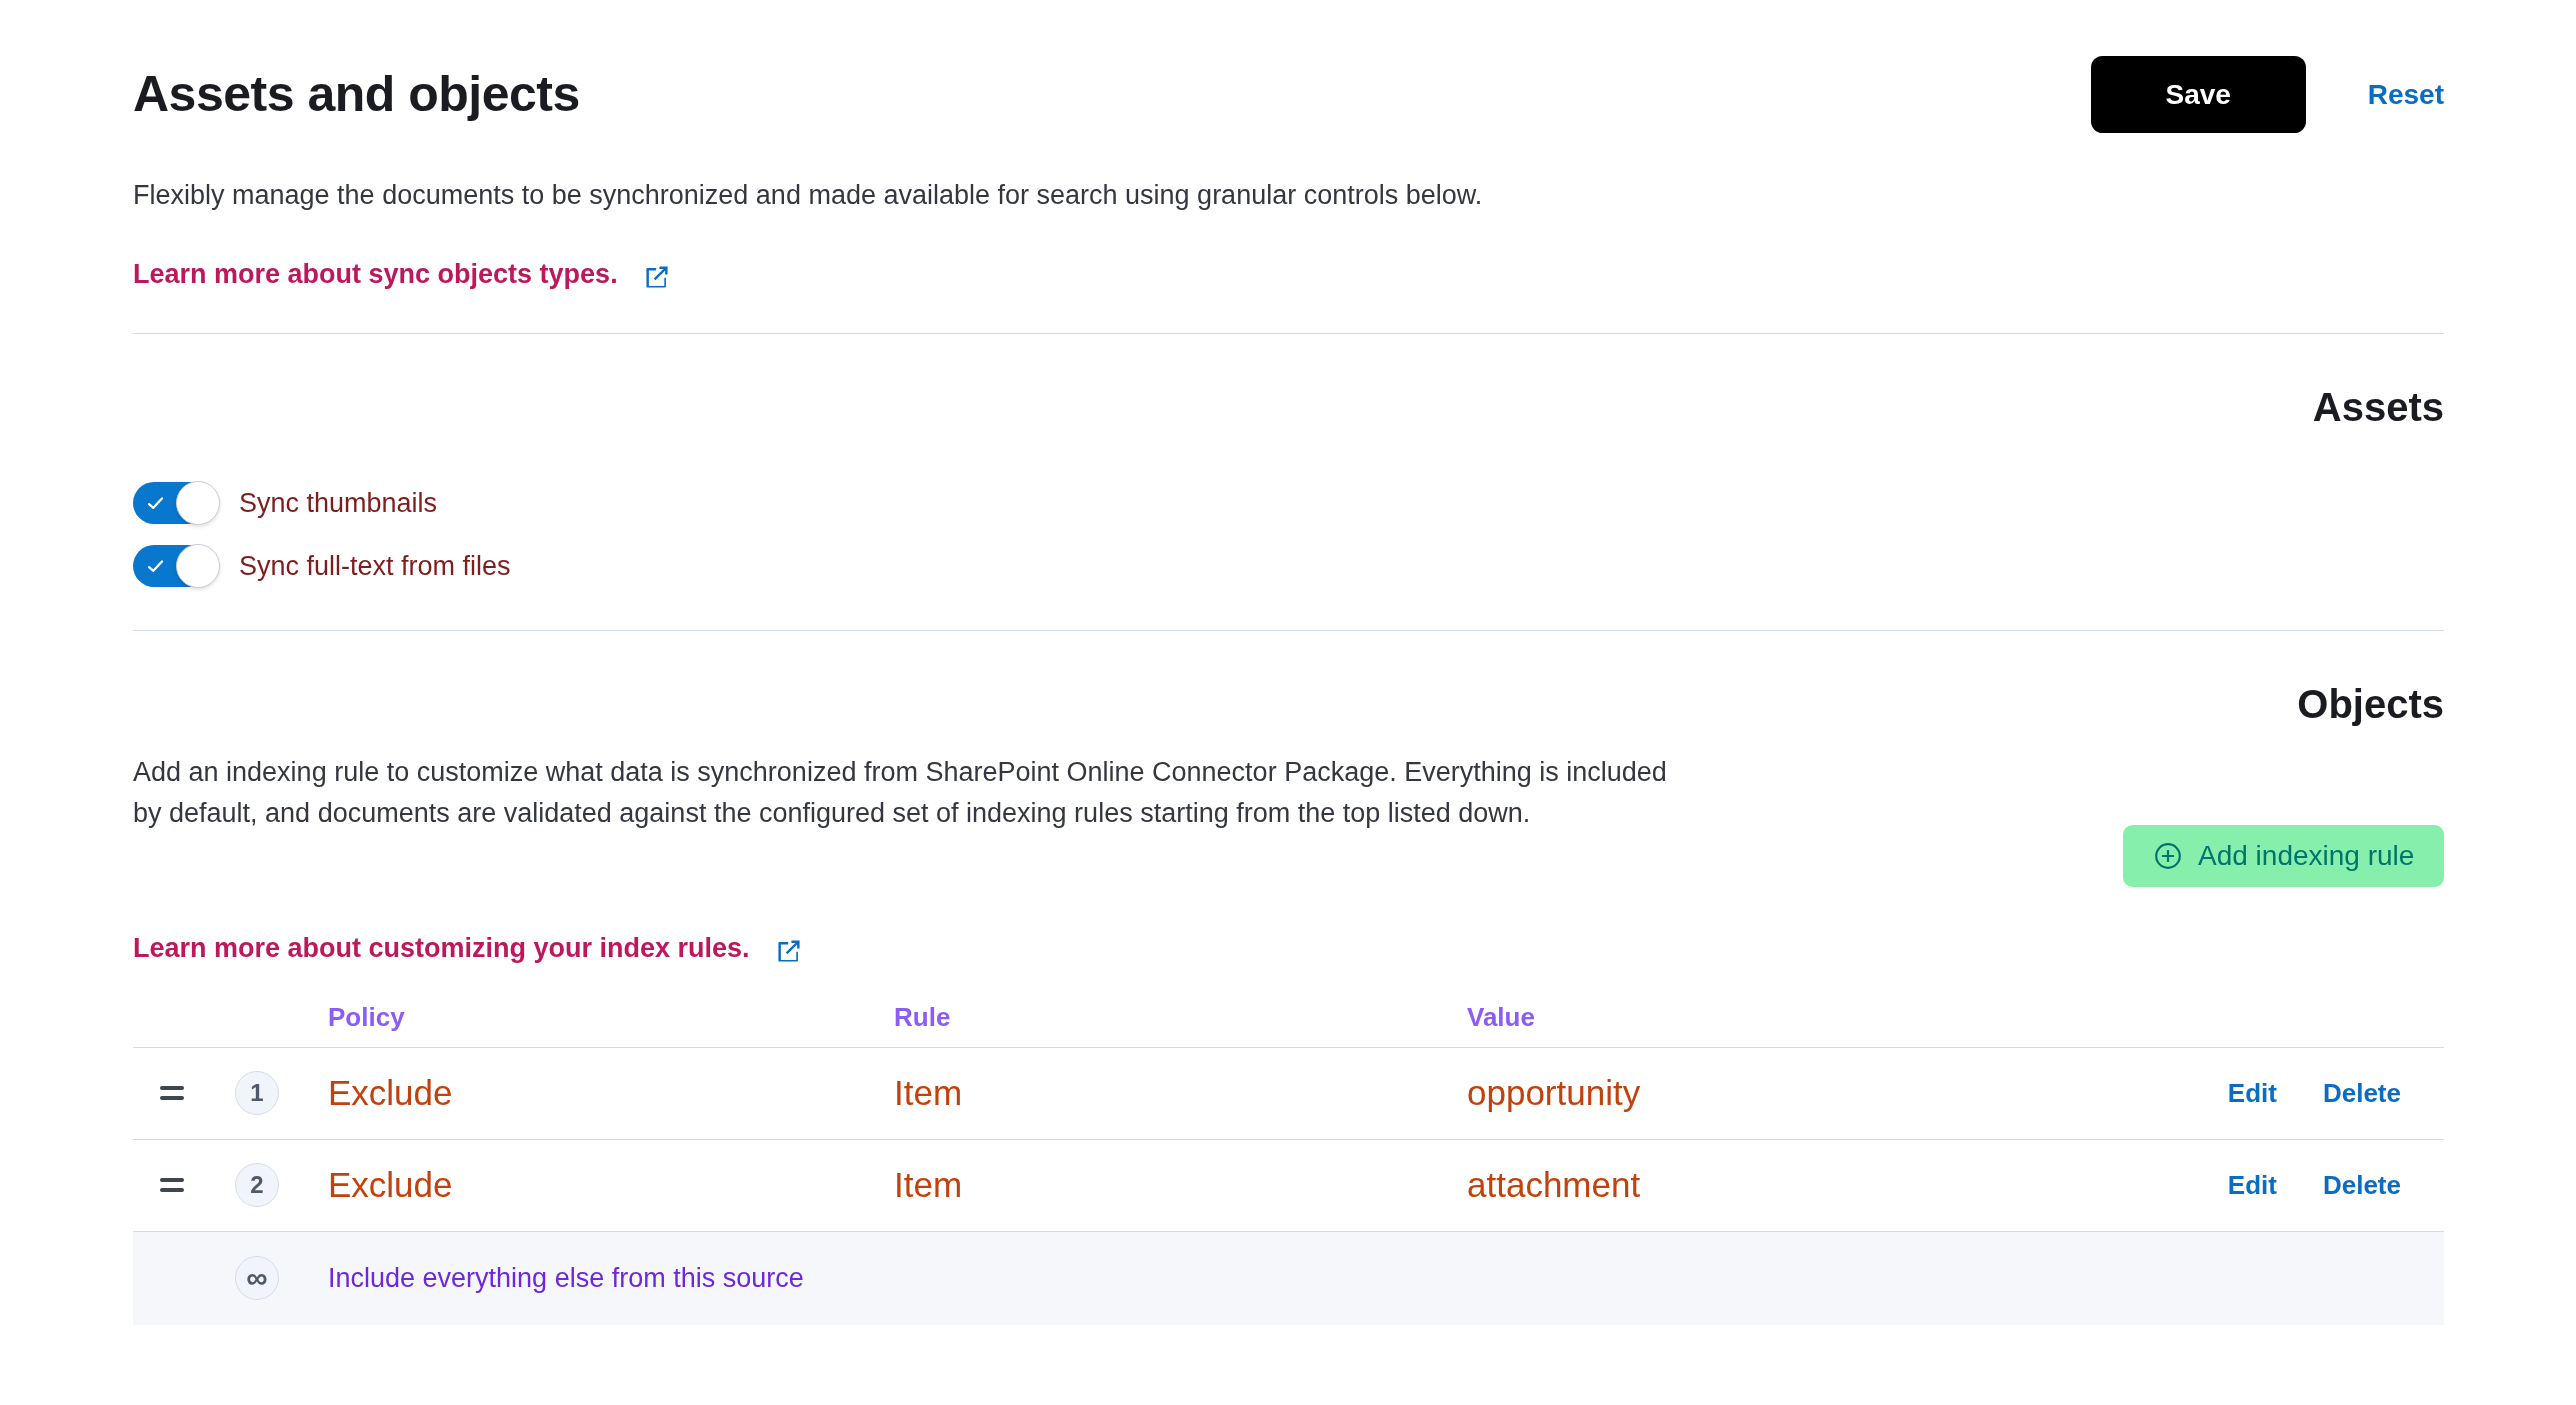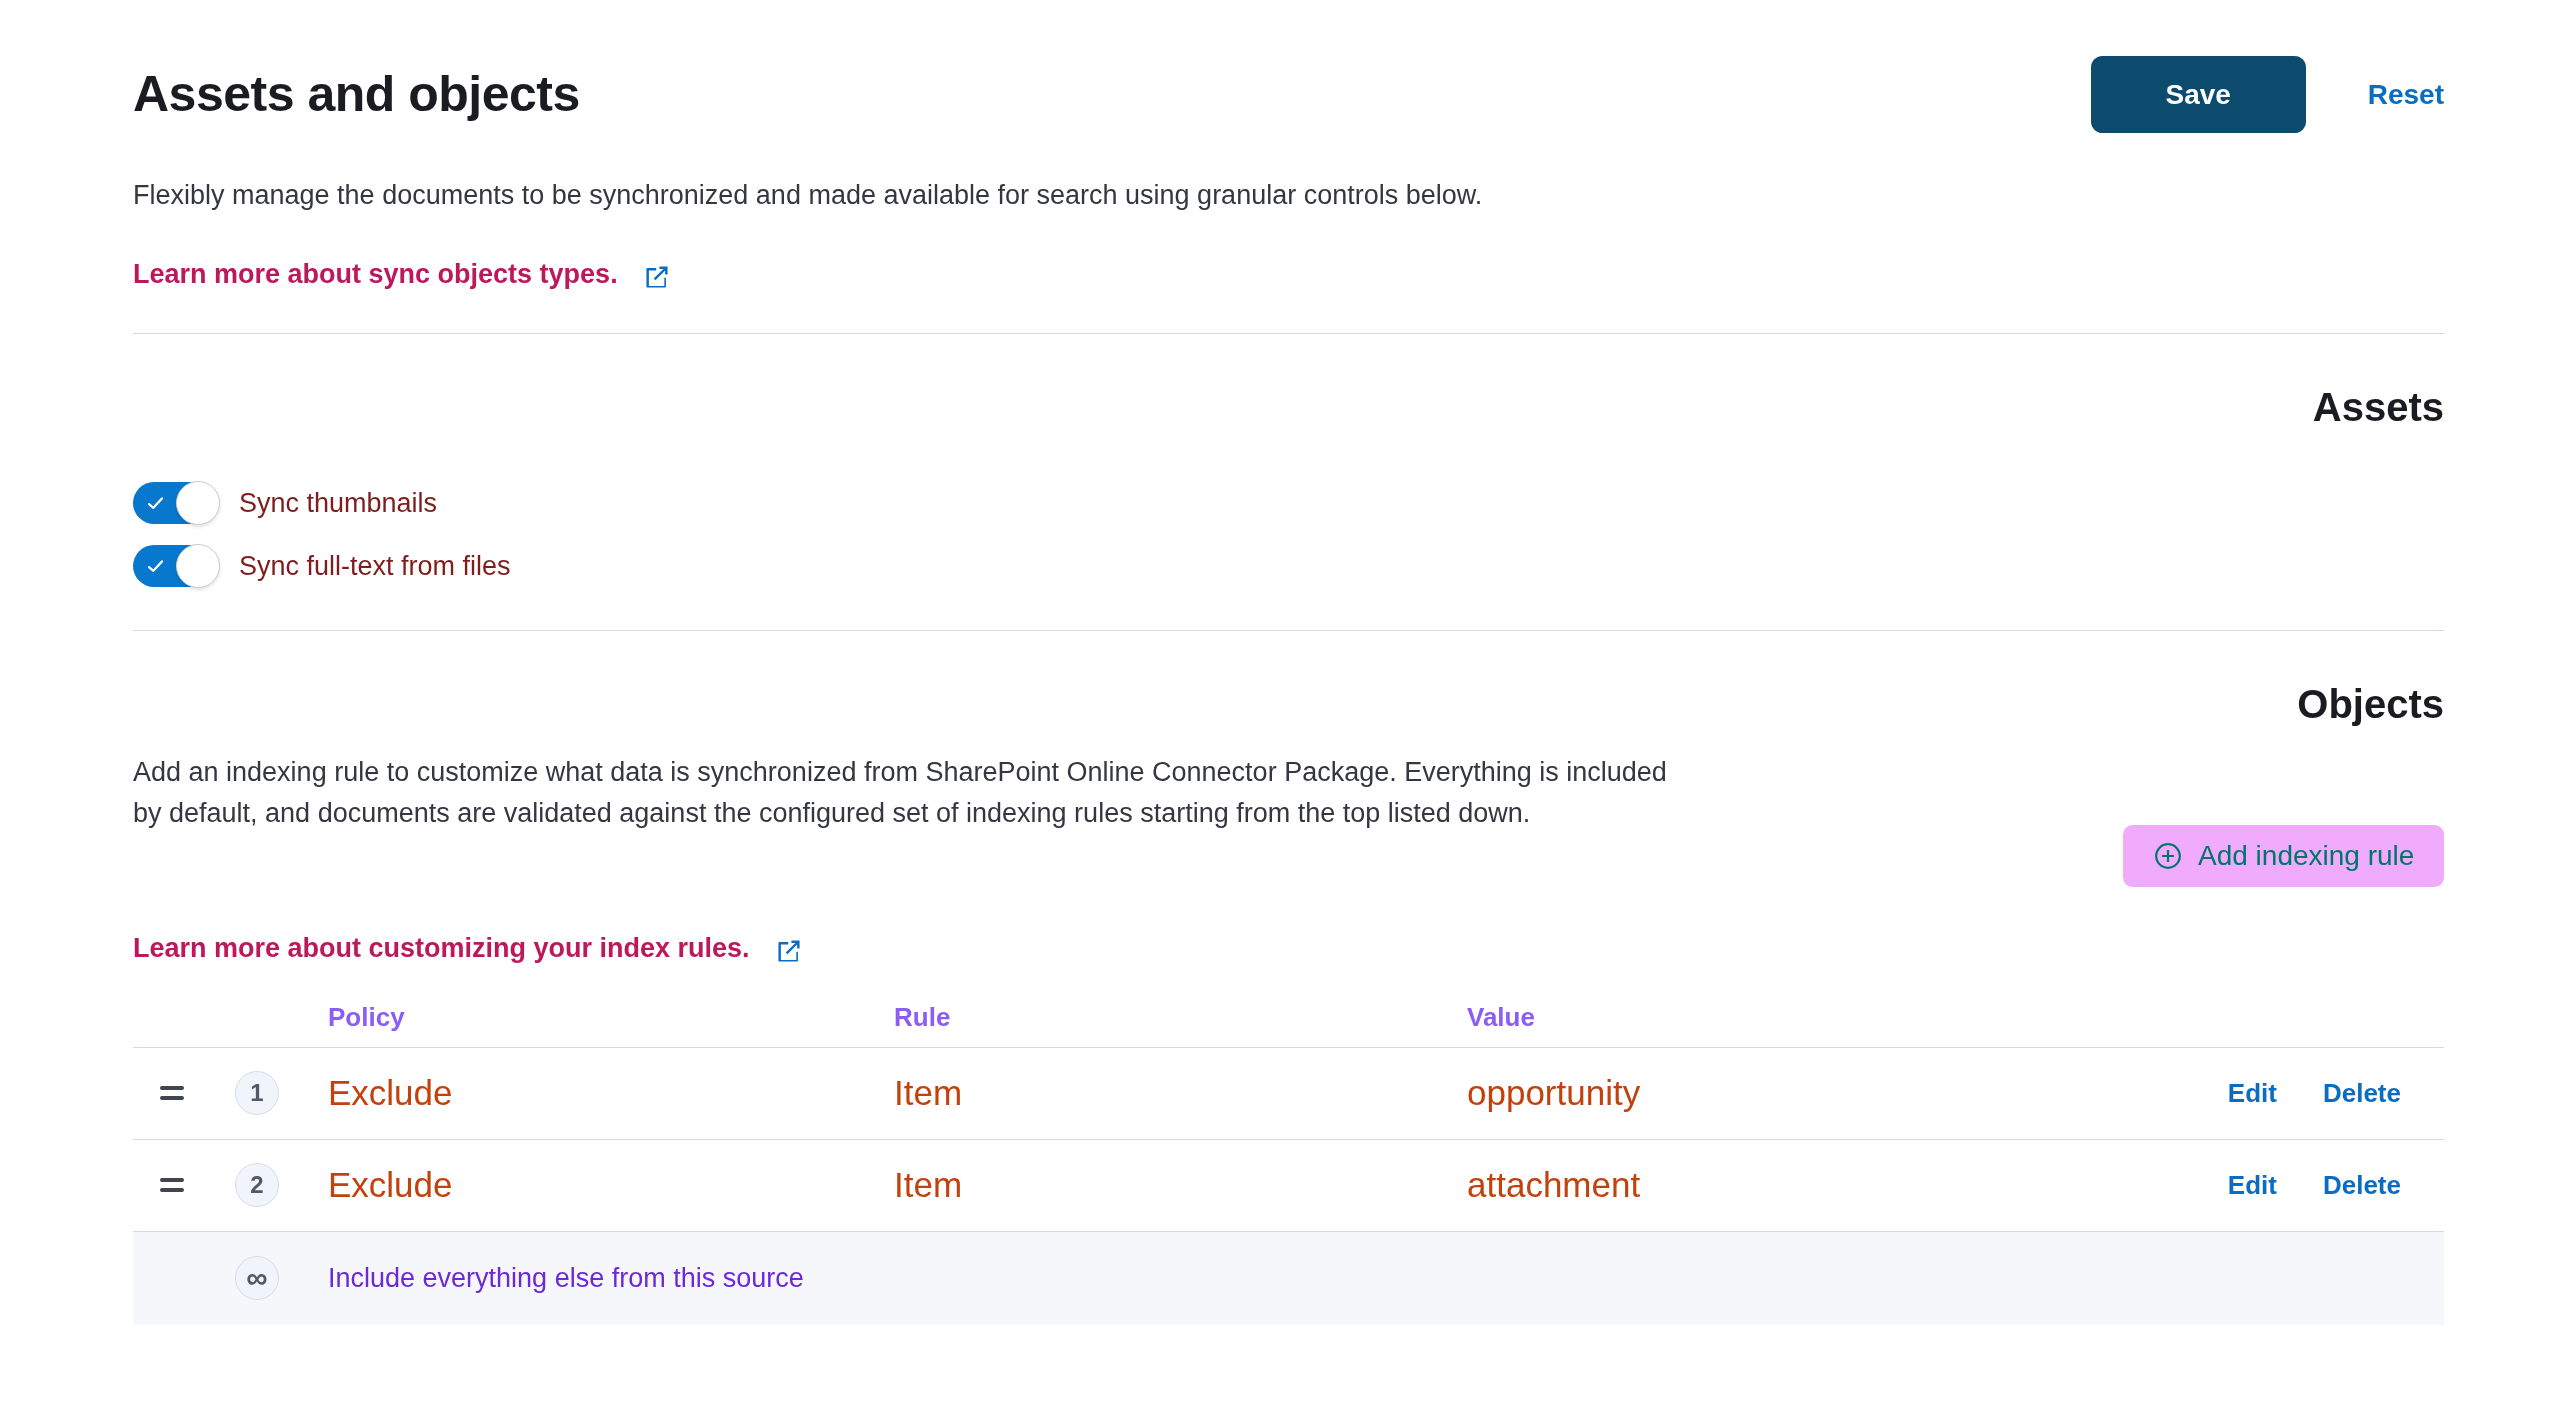--- a/index.html
+++ b/index.html
@@ -4,21 +4,21 @@
 <style>
   * { margin:0; padding:0; box-sizing:border-box; }
   html,body { width:2576px; height:1405px; background:#ffffff; overflow:hidden;
     font-family:"Liberation Sans","DejaVu Sans",sans-serif; color:#343741; }
   .container { width:2311px; margin-left:133px; padding-top:56px; }
 
   
   .page-header { display:flex; align-items:flex-start; justify-content:space-between; }
   .page-title { font-size:50px; font-weight:700; color:#1a1c21; letter-spacing:-0.5px; line-height:77px; }
   .header-actions { display:flex; align-items:center; gap:62px; height:77px; }
-  .save-btn { width:215px; height:77px; background:#0c4a6e; color:#ffffff; border:none;
+  .save-btn { width:215px; height:77px; background:#000000; color:#ffffff; border:none;
     border-radius:11.5px; font-family:inherit; font-size:28px; font-weight:600; cursor:pointer; }
   .reset-link { font-size:28px; font-weight:600; color:#0a6dc2; text-decoration:none; cursor:pointer; }
 
   .subtitle { margin-top:46px; font-size:27px; line-height:32px; color:#343741; }
 
   .learn-link { display:inline-flex; align-items:flex-end; gap:26px; margin-top:48px;
     font-size:27px; font-weight:600; color:#be185d; text-decoration:none; cursor:pointer; }
   .popout-icon { width:26px; height:26px; flex:none; }
   .popout-icon svg { display:block; width:100%; height:100%; fill:#0a6dc2; }
 
@@ -37,21 +37,21 @@
   .switch .thumb { position:absolute; top:-1px; right:-1.9px; width:44px; height:44px;
     border-radius:50%; background:#ffffff; border:1.9px solid #c9cdd6;
     box-shadow:0 1.9px 3.8px rgba(0,0,0,0.12); }
   .toggle-label { margin-left:21px; font-size:27px; color:#7f1d1d; }
 
   
   .objects-intro { display:flex; margin-top:25px; }
   .objects-desc { width:1562px; font-size:27px; line-height:41px; color:#343741; }
   .add-rule-wrap { margin-left:auto; margin-top:73px; }
   .add-rule-btn { display:flex; align-items:center; justify-content:center; gap:15.4px;
-    width:321px; height:62px; background:#f0abfc; color:#00756b; border:none; border-radius:9.6px;
+    width:321px; height:62px; background:#86efac; color:#00756b; border:none; border-radius:9.6px;
     font-family:inherit; font-size:28px; font-weight:500; cursor:pointer; }
   .plus-icon { width:30px; height:30px; flex:none; }
   .plus-icon svg { display:block; width:100%; height:100%; stroke:#00756b; fill:none; stroke-width:1.15; }
 
   
   .rules-table { margin-top:37px; }
   .t-grid { display:grid; grid-template-columns:102px 93px 566px 573px 1fr 202px; align-items:center; }
   .t-head { border-bottom:1.9px solid #d3dae6; padding-bottom:13.5px; }
   .t-head .col { font-size:26px; font-weight:700; color:#8b5cf6; line-height:32px; }
   .t-row { height:92px; border-bottom:1.9px solid #d3dae6; }

